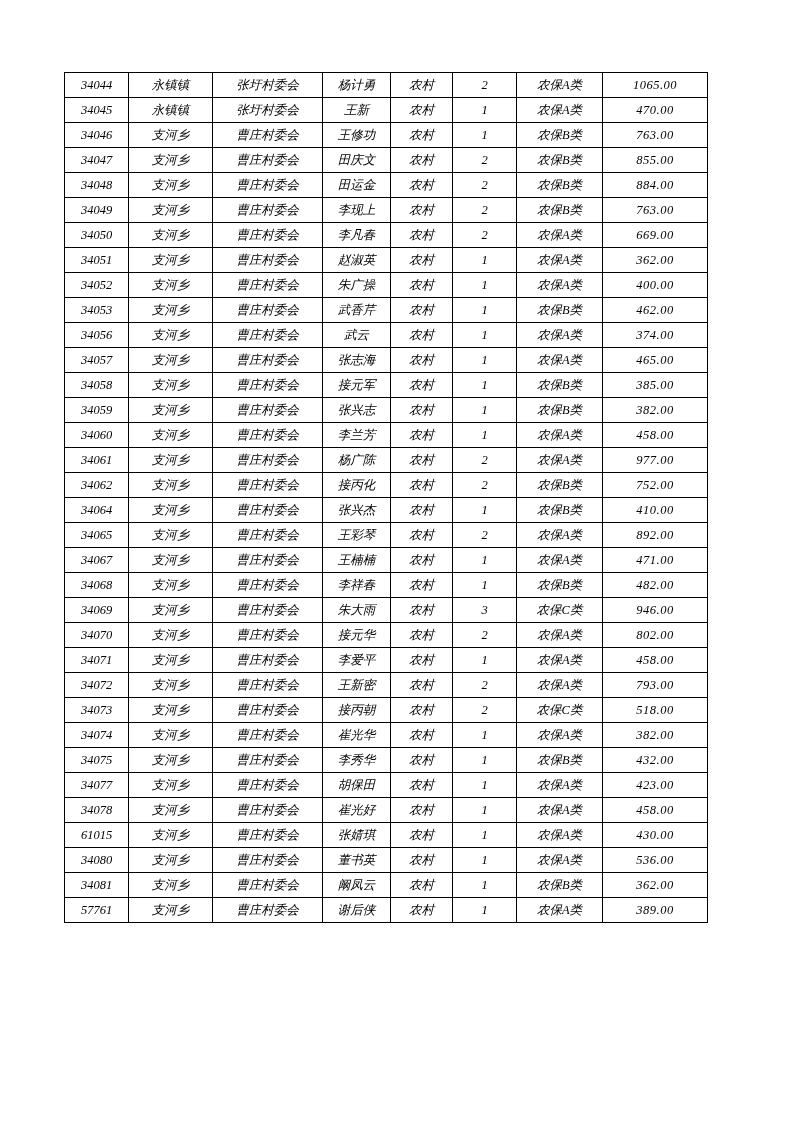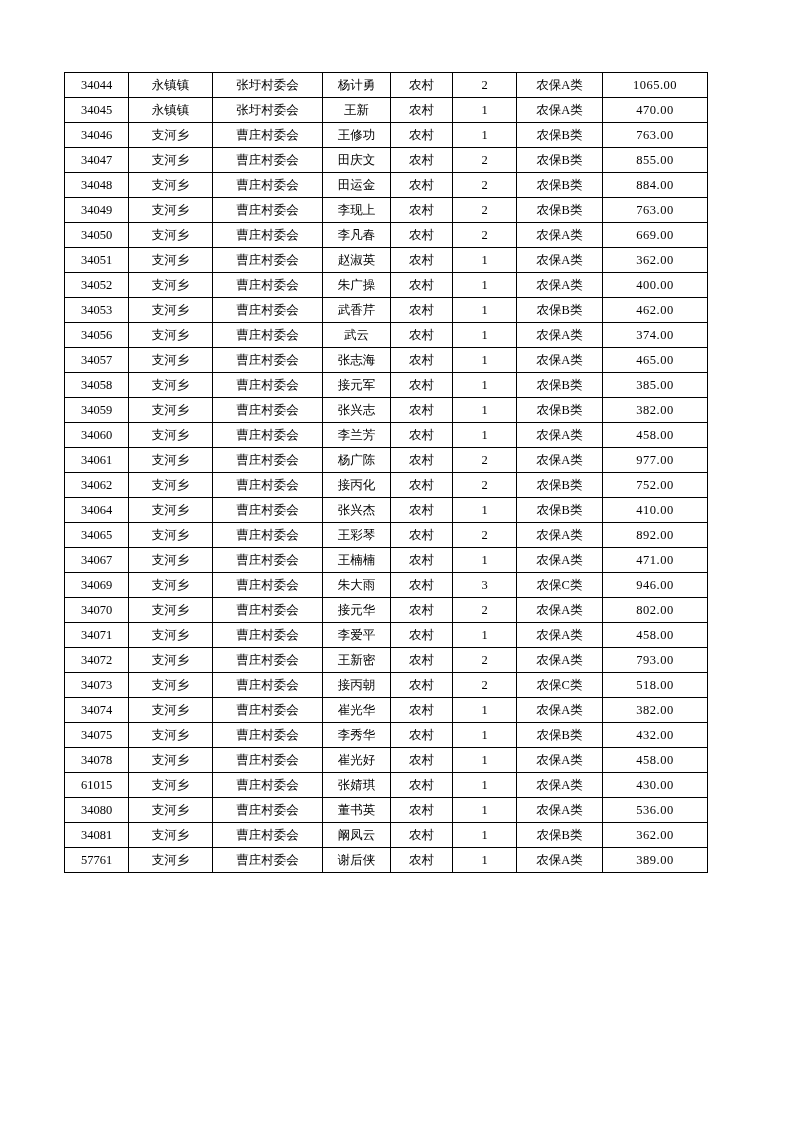--- a/index.html
+++ b/index.html
@@ -7,20 +7,21 @@
     padding: 0;
     background: #ffffff;
     font-family: "Liberation Serif", "DejaVu Serif", serif;
   }
   .page {
     position: relative;
     width: 793px;
     height: 1122px;
     background: #ffffff;
     overflow: hidden;
+    font-style: italic;
   }
   .sheet {
     position: absolute;
     top: 72px;
     left: 64px;
   }
   table.data-table {
     border-collapse: collapse;
     table-layout: fixed;
   }
@@ -250,20 +251,30 @@
             <td>34067</td>
             <td>支河乡</td>
             <td>曹庄村委会</td>
             <td>王楠楠</td>
             <td>农村</td>
             <td>1</td>
             <td>农保A类</td>
             <td class="col-amount">471.00</td>
           </tr>
           <tr>
+            <td>34068</td>
+            <td>支河乡</td>
+            <td>曹庄村委会</td>
+            <td>李祥春</td>
+            <td>农村</td>
+            <td>1</td>
+            <td>农保B类</td>
+            <td class="col-amount">482.00</td>
+          </tr>
+          <tr>
             <td>34069</td>
             <td>支河乡</td>
             <td>曹庄村委会</td>
             <td>朱大雨</td>
             <td>农村</td>
             <td>3</td>
             <td>农保C类</td>
             <td class="col-amount">946.00</td>
           </tr>
           <tr>
@@ -318,20 +329,30 @@
           </tr>
           <tr>
             <td>34075</td>
             <td>支河乡</td>
             <td>曹庄村委会</td>
             <td>李秀华</td>
             <td>农村</td>
             <td>1</td>
             <td>农保B类</td>
             <td class="col-amount">432.00</td>
+          </tr>
+          <tr>
+            <td>34077</td>
+            <td>支河乡</td>
+            <td>曹庄村委会</td>
+            <td>胡保田</td>
+            <td>农村</td>
+            <td>1</td>
+            <td>农保A类</td>
+            <td class="col-amount">423.00</td>
           </tr>
           <tr>
             <td>34078</td>
             <td>支河乡</td>
             <td>曹庄村委会</td>
             <td>崔光好</td>
             <td>农村</td>
             <td>1</td>
             <td>农保A类</td>
             <td class="col-amount">458.00</td>

